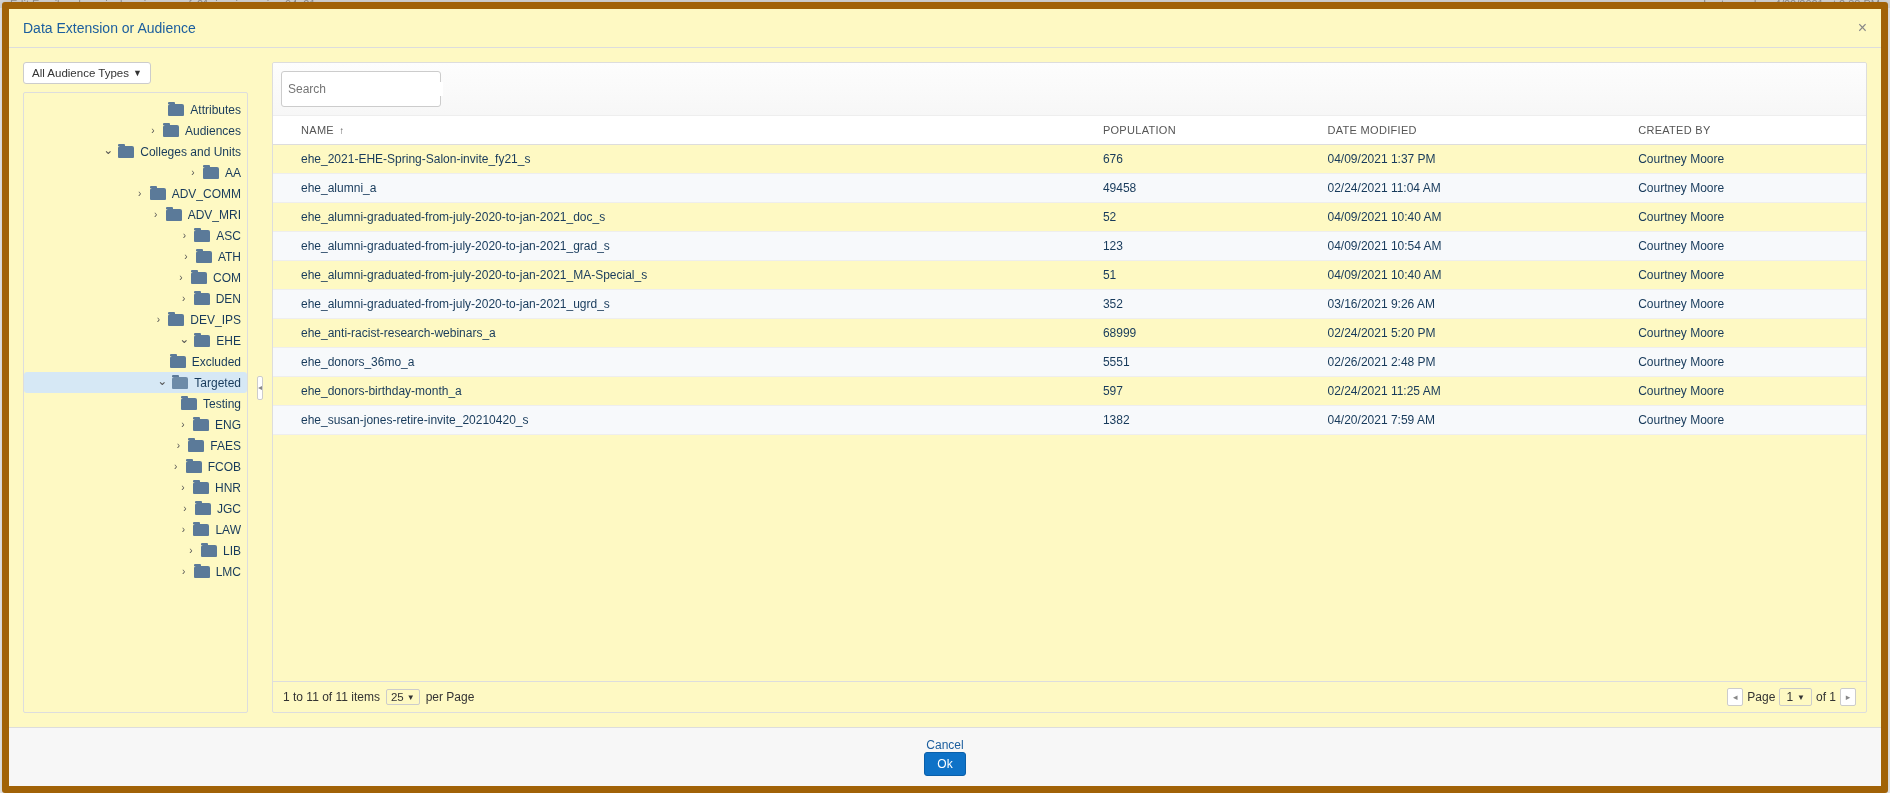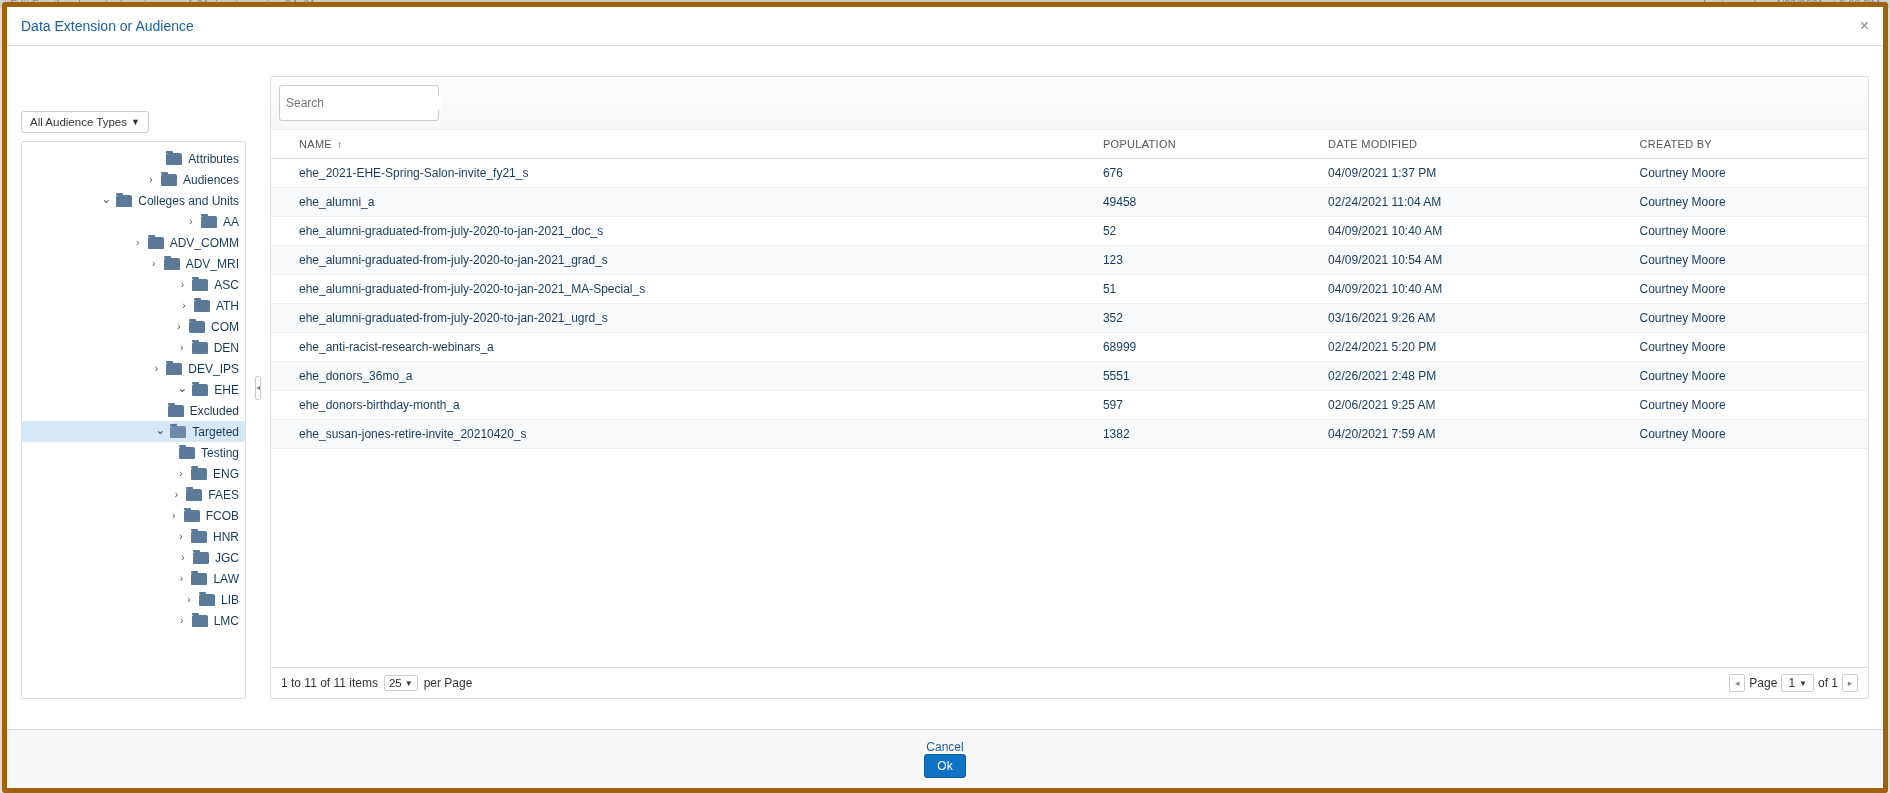--- a/index.html
+++ b/index.html
@@ -1,23 +1,23 @@
 <!DOCTYPE html>
 <html><head>
 <meta charset="utf-8">
 <style>
   * { box-sizing: border-box; margin: 0; padding: 0; }
   html, body { width: 100%; height: 100%; font-family: Arial, Helvetica, sans-serif; font-size: 12px; color: #333; background: #e8e8e8; }
   .bg-header { position: absolute; top: 0; left: 0; right: 0; height: 8px; background: #ccc; color: #555; font-size: 11px; padding: 0 10px; display: flex; align-items: center; justify-content: space-between; filter: blur(0.3px); opacity: 0.6; }
-  .modal-overlay { position: absolute; top: 2px; left: 2px; right: 2px; bottom: 0; background: #ffffff; border: 5px solid #a16207; border-radius: 3px; box-shadow: 0 0 6px rgba(0,0,0,0.15); display: flex; flex-direction: column; gap: 16px; }
+  .modal-overlay { position: absolute; top: 2px; left: 2px; right: 2px; bottom: 0; background: #fef9c3; border: 7px solid #a16207; border-radius: 3px; box-shadow: 0 0 6px rgba(0,0,0,0.15); display: flex; flex-direction: column; }
   .modal-header { padding: 10px 14px; border-bottom: 1px solid #ddd; display: flex; align-items: center; justify-content: space-between; }
   .modal-title { color: #1b5e9e; font-size: 14px; }
   .close-x { color: #888; font-size: 16px; cursor: pointer; }
   .modal-body { flex: 1; display: flex; padding: 14px; gap: 8px; overflow: hidden; position: relative; }
-  .left-panel { width: 225px; display: flex; flex-direction: column; margin-top: 35px; }
+  .left-panel { width: 225px; display: flex; flex-direction: column; }
   .filter-dropdown { display: inline-flex; align-items: center; border: 1px solid #ccc; border-radius: 3px; padding: 4px 8px; font-size: 11.5px; background: #fff; cursor: pointer; align-self: flex-start; margin-bottom: 8px; }
   .filter-dropdown .caret { margin-left: 4px; font-size: 9px; }
   .tree-container { flex: 1; border: 1px solid #ddd; border-radius: 2px; overflow-y: auto; padding: 6px 0; }
   .tree-item { display: flex; align-items: center; padding: 3.5px 6px; cursor: pointer; white-space: nowrap; font-size: 12px; justify-content: flex-end; }
   .tree-item.selected { background: #d6e8f5; border-radius: 3px; }
   .tree-item .chev { width: 12px; font-size: 10px; color: #555; text-align: center; }
   .tree-item .chev.none { visibility: hidden; }
   .tree-item .folder { width: 16px; height: 12px; background: #5b7a99; border-radius: 2px 2px 1px 1px; margin: 0 6px 0 4px; position: relative; }
   .tree-item .folder::before { content: ""; position: absolute; top: -2px; left: 0; width: 7px; height: 2px; background: #5b7a99; border-radius: 1px 1px 0 0; }
   .tree-item.selected .folder { background: #6d8ba8; }
@@ -271,21 +271,21 @@
               </tr>
               <tr>
                 <td>ehe_donors_36mo_a</td>
                 <td>5551</td>
                 <td>02/26/2021 2:48 PM</td>
                 <td>Courtney Moore</td>
               </tr>
               <tr>
                 <td>ehe_donors-birthday-month_a</td>
                 <td>597</td>
-                <td>02/06/2021 9:25 AM</td>
+                <td>02/24/2021 11:25 AM</td>
                 <td>Courtney Moore</td>
               </tr>
               <tr>
                 <td>ehe_susan-jones-retire-invite_20210420_s</td>
                 <td>1382</td>
                 <td>04/20/2021 7:59 AM</td>
                 <td>Courtney Moore</td>
               </tr>
             </tbody>
         </table>

